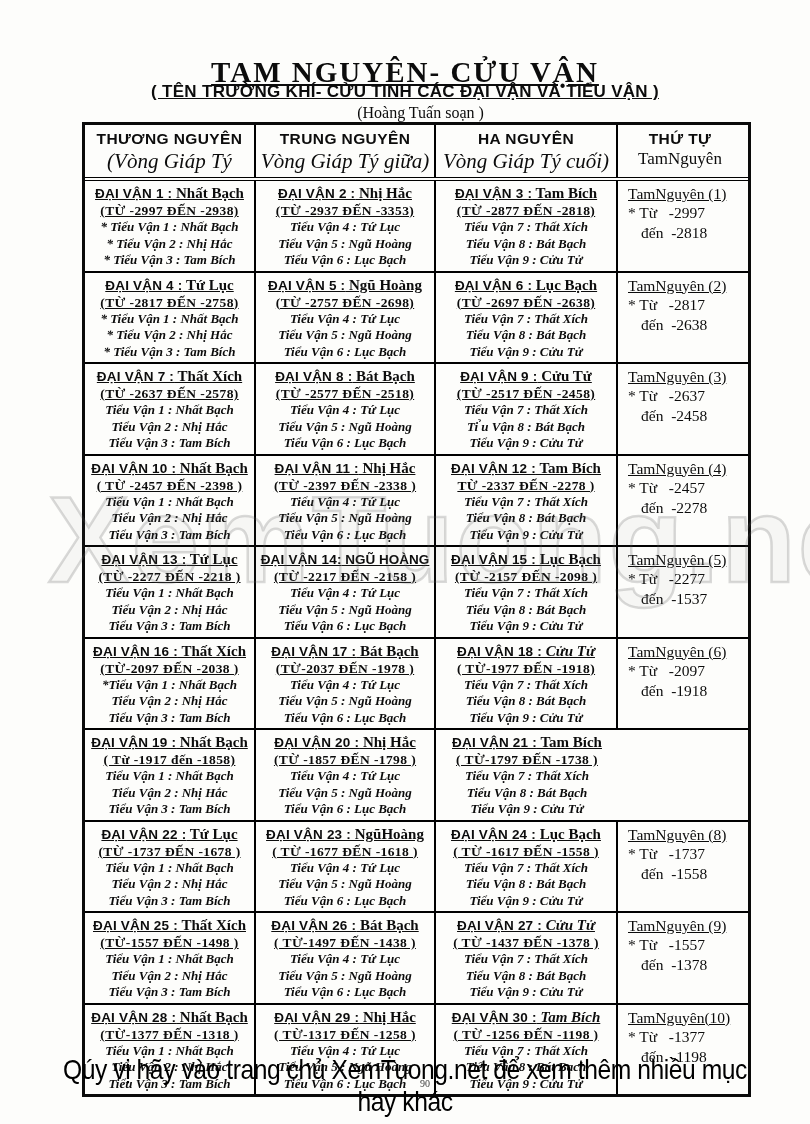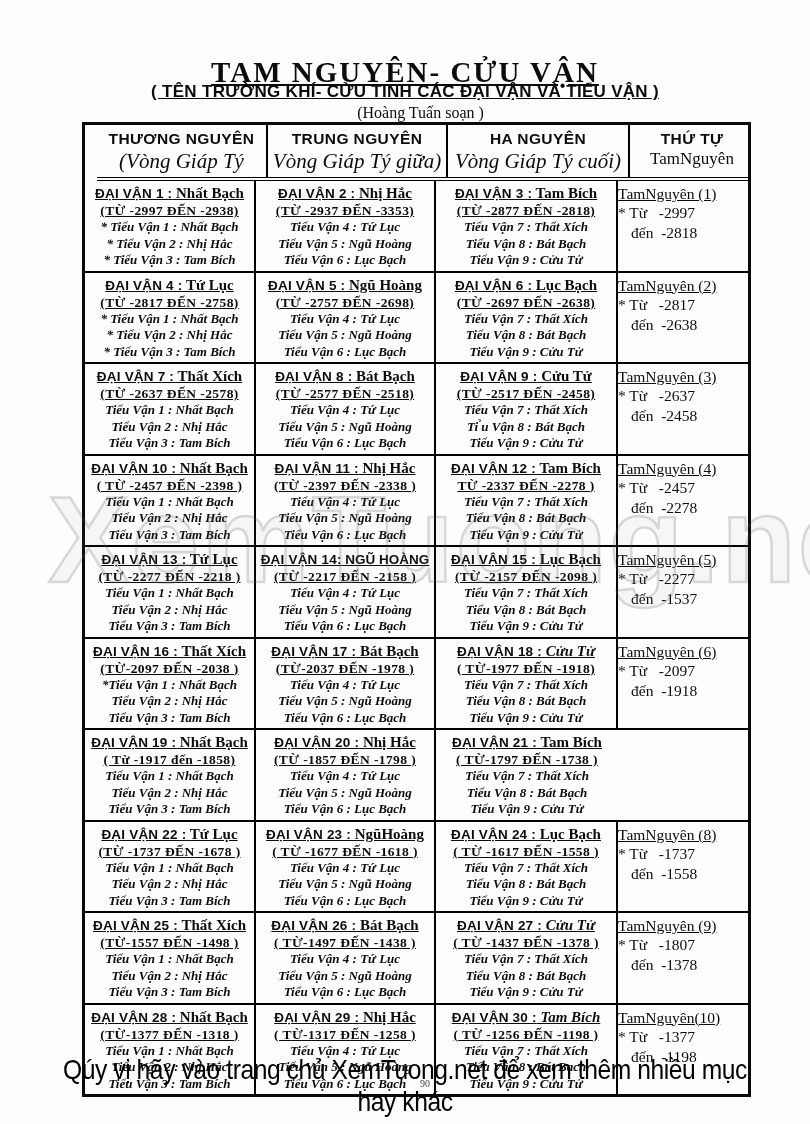--- a/index.html
+++ b/index.html
@@ -14,42 +14,42 @@
   .subtitle span{text-decoration:underline;}
   .author{top:104px;font-size:16px;margin-left:31px;}
 
   .grid-table{
     position:absolute;left:82px;top:122px;width:663px;
     border:3px solid #0a0a0a;background:transparent;
   }
   .row, .hrow{
     display:grid;grid-template-columns:171px 180px 182px 124px;
   }
-  .hrow{border-bottom:4px double #000;margin-left:12px;}
+  .hrow{border-bottom:4px double #000;}
   .row{border-top:2.5px solid #000;}
   .row:first-child{border-top:none;}
   .cell, .hcell{
     border-right:2.5px solid #000;box-sizing:border-box;
     padding:2px 2px 0 2px;text-align:center;overflow:hidden;
   }
   .cell:last-child, .hcell:last-child{border-right:none;}
   .hcell{height:52px;padding-top:5px;}
   .cell{height:89.5px;}
   .h1{font-family:"Liberation Sans", sans-serif;font-weight:bold;font-size:15.5px;display:block;letter-spacing:.4px;}
   .h2{font-style:italic;font-size:21px;display:block;margin-top:1px;}
   .hcell:last-child .h2{font-style:normal;font-size:17px;}
 
   .head{white-space:nowrap;line-height:17px;margin-top:1px;}
   .dv{font-family:"Liberation Sans", sans-serif;font-weight:bold;font-size:13.5px;text-decoration:underline;letter-spacing:.2px;}
   .name{font-weight:bold;font-size:15px;text-decoration:underline;}
   .name.it{font-style:italic;}
   .name.caps{font-family:"Liberation Sans", sans-serif;font-size:13.5px;}
   .range{font-weight:bold;font-size:13.5px;text-decoration:underline;line-height:17px;letter-spacing:.4px;white-space:nowrap;}
   .sub{font-weight:bold;font-style:italic;font-size:13px;line-height:16.5px;white-space:nowrap;}
-  .tn{text-align:left;padding-left:0;}
+  .tn{text-align:left;padding-left:10px;}
   .tn-label{font-size:15.5px;text-decoration:underline;line-height:19px;margin-top:1px;white-space:nowrap;}
   .tn-line{font-size:15.5px;line-height:20px;white-space:pre;}
   .tn-to{padding-left:13px;}
 
   .watermark{
     position:absolute;top:470px;left:48px;width:760px;z-index:6;
     font-family:"Liberation Sans", sans-serif;font-weight:bold;
     font-size:122px;letter-spacing:2px;
     color:rgba(120,120,120,0.05);
     -webkit-text-stroke:2.5px rgba(90,90,90,0.22);
@@ -324,21 +324,21 @@
         </div>
         <div class="cell">
           <div class="head"><span class="dv">ĐẠI VẬN 27 :</span><span class="name it"> Cửu Tử</span></div>
           <div class="range">( TỪ -1437 ĐẾN -1378 )</div>
           <div class="sub">Tiểu Vận 7 : Thất Xích</div>
           <div class="sub">Tiểu Vận 8 : Bát Bạch</div>
           <div class="sub">Tiểu Vận 9 : Cửu Tử</div>
         </div>
         <div class="cell tn">
           <div class="tn-label">TamNguyên (9)</div>
-          <div class="tn-line">* Từ   -1807</div>
+          <div class="tn-line">* Từ   -1557</div>
           <div class="tn-line tn-to">đến  -1378</div>
         </div>
       </div>
       <div class="row">
         <div class="cell">
           <div class="head"><span class="dv">ĐẠI VẬN 28 :</span><span class="name"> Nhất Bạch</span></div>
           <div class="range">(TỪ-1377 ĐẾN -1318 )</div>
           <div class="sub">Tiểu Vận 1 : Nhất Bạch</div>
           <div class="sub">Tiểu Vận 2 : Nhị Hắc</div>
           <div class="sub">Tiểu Vận 3 : Tam Bích</div>

